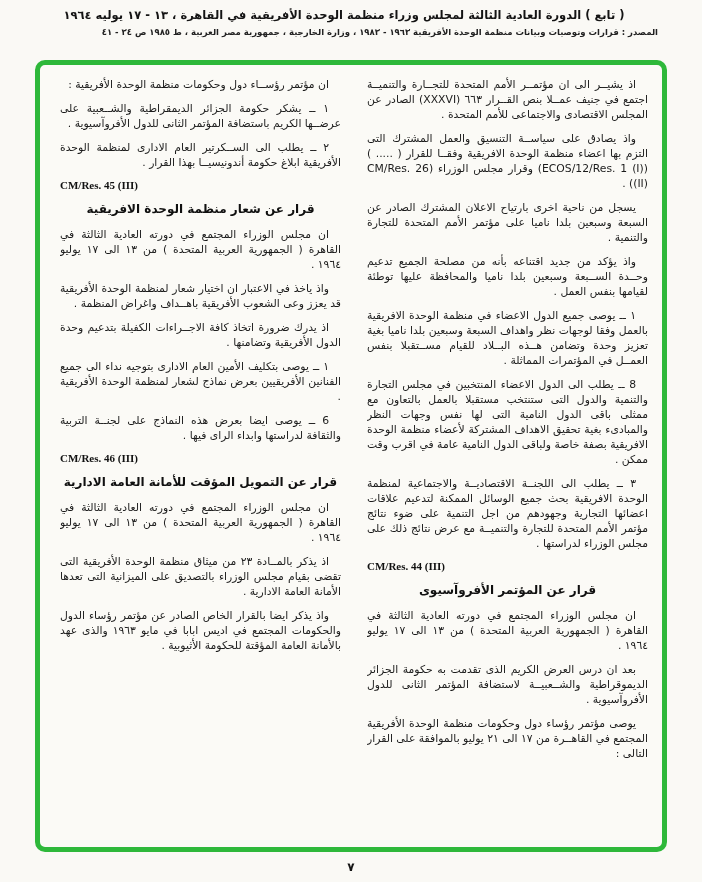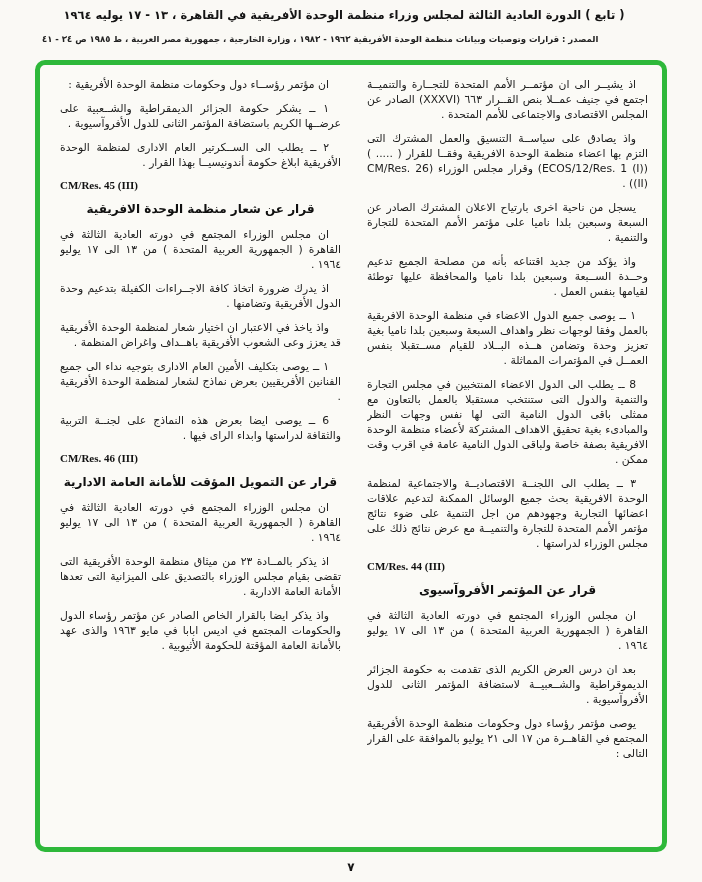--- a/index.html
+++ b/index.html
@@ -25,22 +25,22 @@
     font-size: 11.5px;
     font-weight: bold;
     text-align: center;
     letter-spacing: 0;
     margin: 0 0 5px 0;
     color: #141414;
   }
   .header-source {
     font-size: 8.5px;
     font-weight: bold;
-    text-align: left;
-    margin: 12px;
+    text-align: right;
+    margin: 0;
     color: #222;
   }
   .frame {
     position: absolute;
     left: 35px;
     top: 60px;
     width: 632px;
     height: 792px;
     box-sizing: border-box;
     border: 5px solid #2eb83a;
@@ -125,22 +125,22 @@
         <div class="para">يوصى مؤتمر رؤساء دول وحكومات منظمة الوحدة الأفريقية المجتمع في القاهــرة من ١٧ الى ٢١ يوليو بالموافقة على القرار التالى :</div>
       </div>
 
       <div class="col">
         <div class="para">ان مؤتمر رؤســاء دول وحكومات منظمة الوحدة الأفريقية :</div>
         <div class="para">١ ــ يشكر حكومة الجزائر الديمقراطية والشــعبية على عرضــها الكريم باستضافة المؤتمر الثانى للدول الأفروآسيوية .</div>
         <div class="para">٢ ــ يطلب الى الســكرتير العام الادارى لمنظمة الوحدة الأفريقية ابلاغ حكومة أندونيسيــا بهذا القرار .</div>
         <div class="res-ref">CM/Res. 45 (III)</div>
         <h3 class="heading">قرار عن شعار منظمة الوحدة الافريقية</h3>
         <div class="para">ان مجلس الوزراء المجتمع في دورته العادية الثالثة في القاهرة ( الجمهورية العربية المتحدة ) من ١٣ الى ١٧ يوليو ١٩٦٤ .</div>
+        <div class="para">واذ ياخذ في الاعتبار ان اختيار شعار لمنظمة الوحدة الأفريقية قد يعزز وعى الشعوب الأفريقية باهــداف واغراض المنظمة .</div>
         <div class="para">اذ يدرك ضرورة اتخاذ كافة الاجــراءات الكفيلة بتدعيم وحدة الدول الأفريقية وتضامنها .</div>
-        <div class="para">واذ ياخذ في الاعتبار ان اختيار شعار لمنظمة الوحدة الأفريقية قد يعزز وعى الشعوب الأفريقية باهــداف واغراض المنظمة .</div>
         <div class="para">١ ــ يوصى بتكليف الأمين العام الادارى بتوجيه نداء الى جميع الفنانين الأفريقيين بعرض نماذج لشعار لمنظمة الوحدة الأفريقية .</div>
         <div class="para">6 ــ يوصى ايضا بعرض هذه النماذج على لجنــة التربية والثقافة لدراستها وابداء الراى فيها .</div>
         <div class="res-ref">CM/Res. 46 (III)</div>
         <h3 class="heading">قرار عن التمويل المؤقت للأمانة العامة الادارية</h3>
         <div class="para">ان مجلس الوزراء المجتمع في دورته العادية الثالثة في القاهرة ( الجمهورية العربية المتحدة ) من ١٣ الى ١٧ يوليو ١٩٦٤ .</div>
         <div class="para">اذ يذكر بالمــادة ٢٣ من ميثاق منظمة الوحدة الأفريقية التى تقضى بقيام مجلس الوزراء بالتصديق على الميزانية التى تعدها الأمانة العامة الادارية .</div>
         <div class="para">واذ يذكر ايضا بالقرار الخاص الصادر عن مؤتمر رؤساء الدول والحكومات المجتمع في اديس ابابا في مايو ١٩٦٣ والذى عهد بالأمانة العامة المؤقتة للحكومة الأثيوبية .</div>
       </div>
 
     </div>

